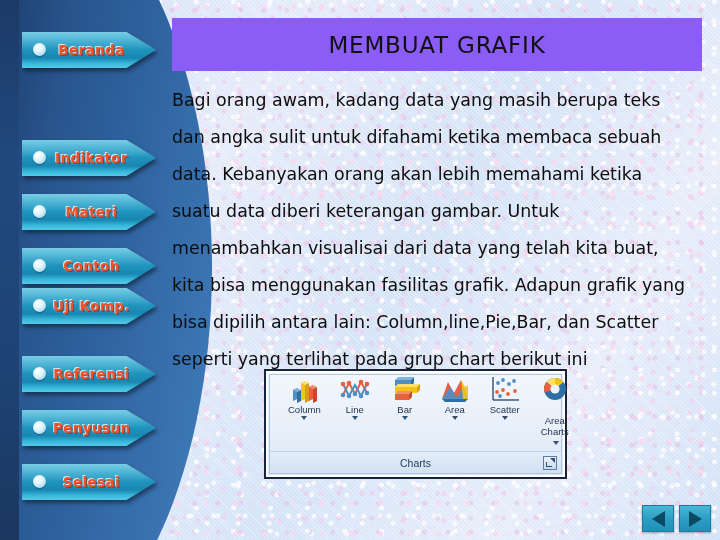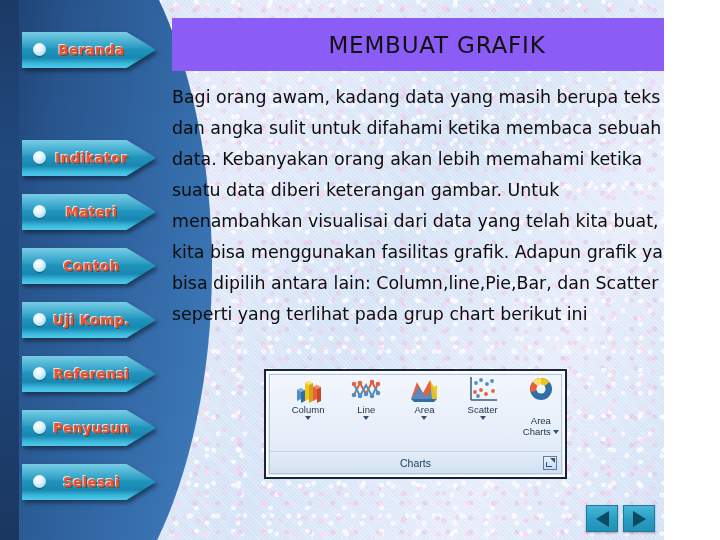--- a/index.html
+++ b/index.html
@@ -8,21 +8,21 @@
   }
   body {
     width: 720px;
     height: 540px;
     overflow: hidden;
     font-family: "Liberation Sans", sans-serif;
   }
 
   #slide {
     position: relative;
-    width: 664px;
+    width: 720px;
     height: 540px;
     overflow: hidden;
     background-color: #dfeaf8;
   }
 
   
   .bg-marble {
     position: absolute;
     inset: 0;
     background-color: #d8e8f7;
@@ -156,21 +156,21 @@
   }
 
   
   .body-text {
     position: absolute;
     left: 172px;
     top: 82px;
     width: 520px;
     font-family: "DejaVu Sans", sans-serif;
     font-size: 17.4px;
-    line-height: 31px;
+    line-height: 37px;
     color: #0d0d0d;
     text-align: left;
   }
 
   
   .ribbon {
     position: absolute;
     left: 264px;
     top: 369px;
     width: 303px;
@@ -348,21 +348,21 @@
       <div class="nav-label">Materi</div>
     </div>
 
     <div class="nav-item" style="top:248px">
       <div class="nav-shape"></div>
       <div class="nav-gloss"></div>
       <div class="nav-bullet"></div>
       <div class="nav-label">Contoh</div>
     </div>
 
-    <div class="nav-item" style="top:302px">
+    <div class="nav-item" style="top:288px">
       <div class="nav-shape"></div>
       <div class="nav-gloss"></div>
       <div class="nav-bullet"></div>
       <div class="nav-label">Uji  Komp.</div>
     </div>
 
     <div class="nav-item" style="top:410px">
       <div class="nav-shape"></div>
       <div class="nav-gloss"></div>
       <div class="nav-bullet"></div>
@@ -428,20 +428,37 @@
             <circle cx="10" cy="21" r="2.3" fill="#4f8fc4"></circle>
             <circle cx="22" cy="21" r="2.3" fill="#4f8fc4"></circle>
             <circle cx="28" cy="9" r="2.3" fill="#e8603c"></circle>
           </svg>
         </div>
         <div class="chart-name">Line</div>
         <div class="chart-caret"></div>
       </div>
 
 
+      <div class="chart-btn">
+        <div class="chart-ico">
+          <svg width="32" height="28" viewBox="0 0 32 28">
+            <polygon points="6,5 22,5 25,2 9,2" fill="#7fb6df"></polygon>
+            <rect x="6" y="5" width="16" height="6" fill="#4f8fc4"></rect>
+            <polygon points="22,5 25,2 25,8 22,11" fill="#2f6fa5"></polygon>
+            <polygon points="6,12 28,12 31,9 9,9" fill="#ffe066"></polygon>
+            <rect x="6" y="12" width="22" height="6" fill="#f0c419"></rect>
+            <polygon points="28,12 31,9 31,15 28,18" fill="#d4a017"></polygon>
+            <polygon points="6,19 20,19 23,16 9,16" fill="#f58e6f"></polygon>
+            <rect x="6" y="19" width="14" height="6" fill="#e8603c"></rect>
+            <polygon points="20,19 23,16 23,22 20,25" fill="#c44a28"></polygon>
+          </svg>
+        </div>
+        <div class="chart-name">Bar</div>
+        <div class="chart-caret"></div>
+      </div>
 
       <div class="chart-btn">
         <div class="chart-ico">
           <svg width="32" height="28" viewBox="0 0 32 28">
             <polygon points="3,24 9,7 15,18 22,5 29,24" fill="#e8603c"></polygon>
             <polygon points="3,24 11,12 18,22 25,11 29,24" fill="#4f8fc4" opacity="0.92"></polygon>
             <polygon points="22,5 26,12 29,10 29,24 24,24" fill="#f0c419" opacity="0.9"></polygon>
             <polygon points="3,24 29,24 26,27 6,27" fill="#2f6fa5"></polygon>
           </svg>
         </div>

